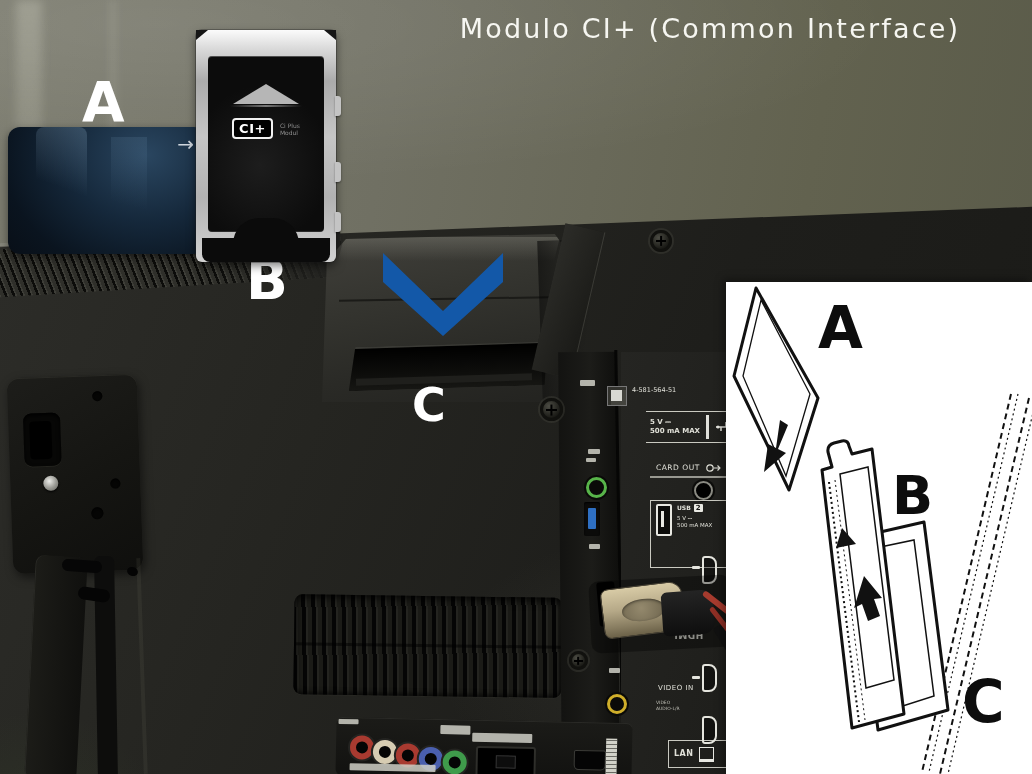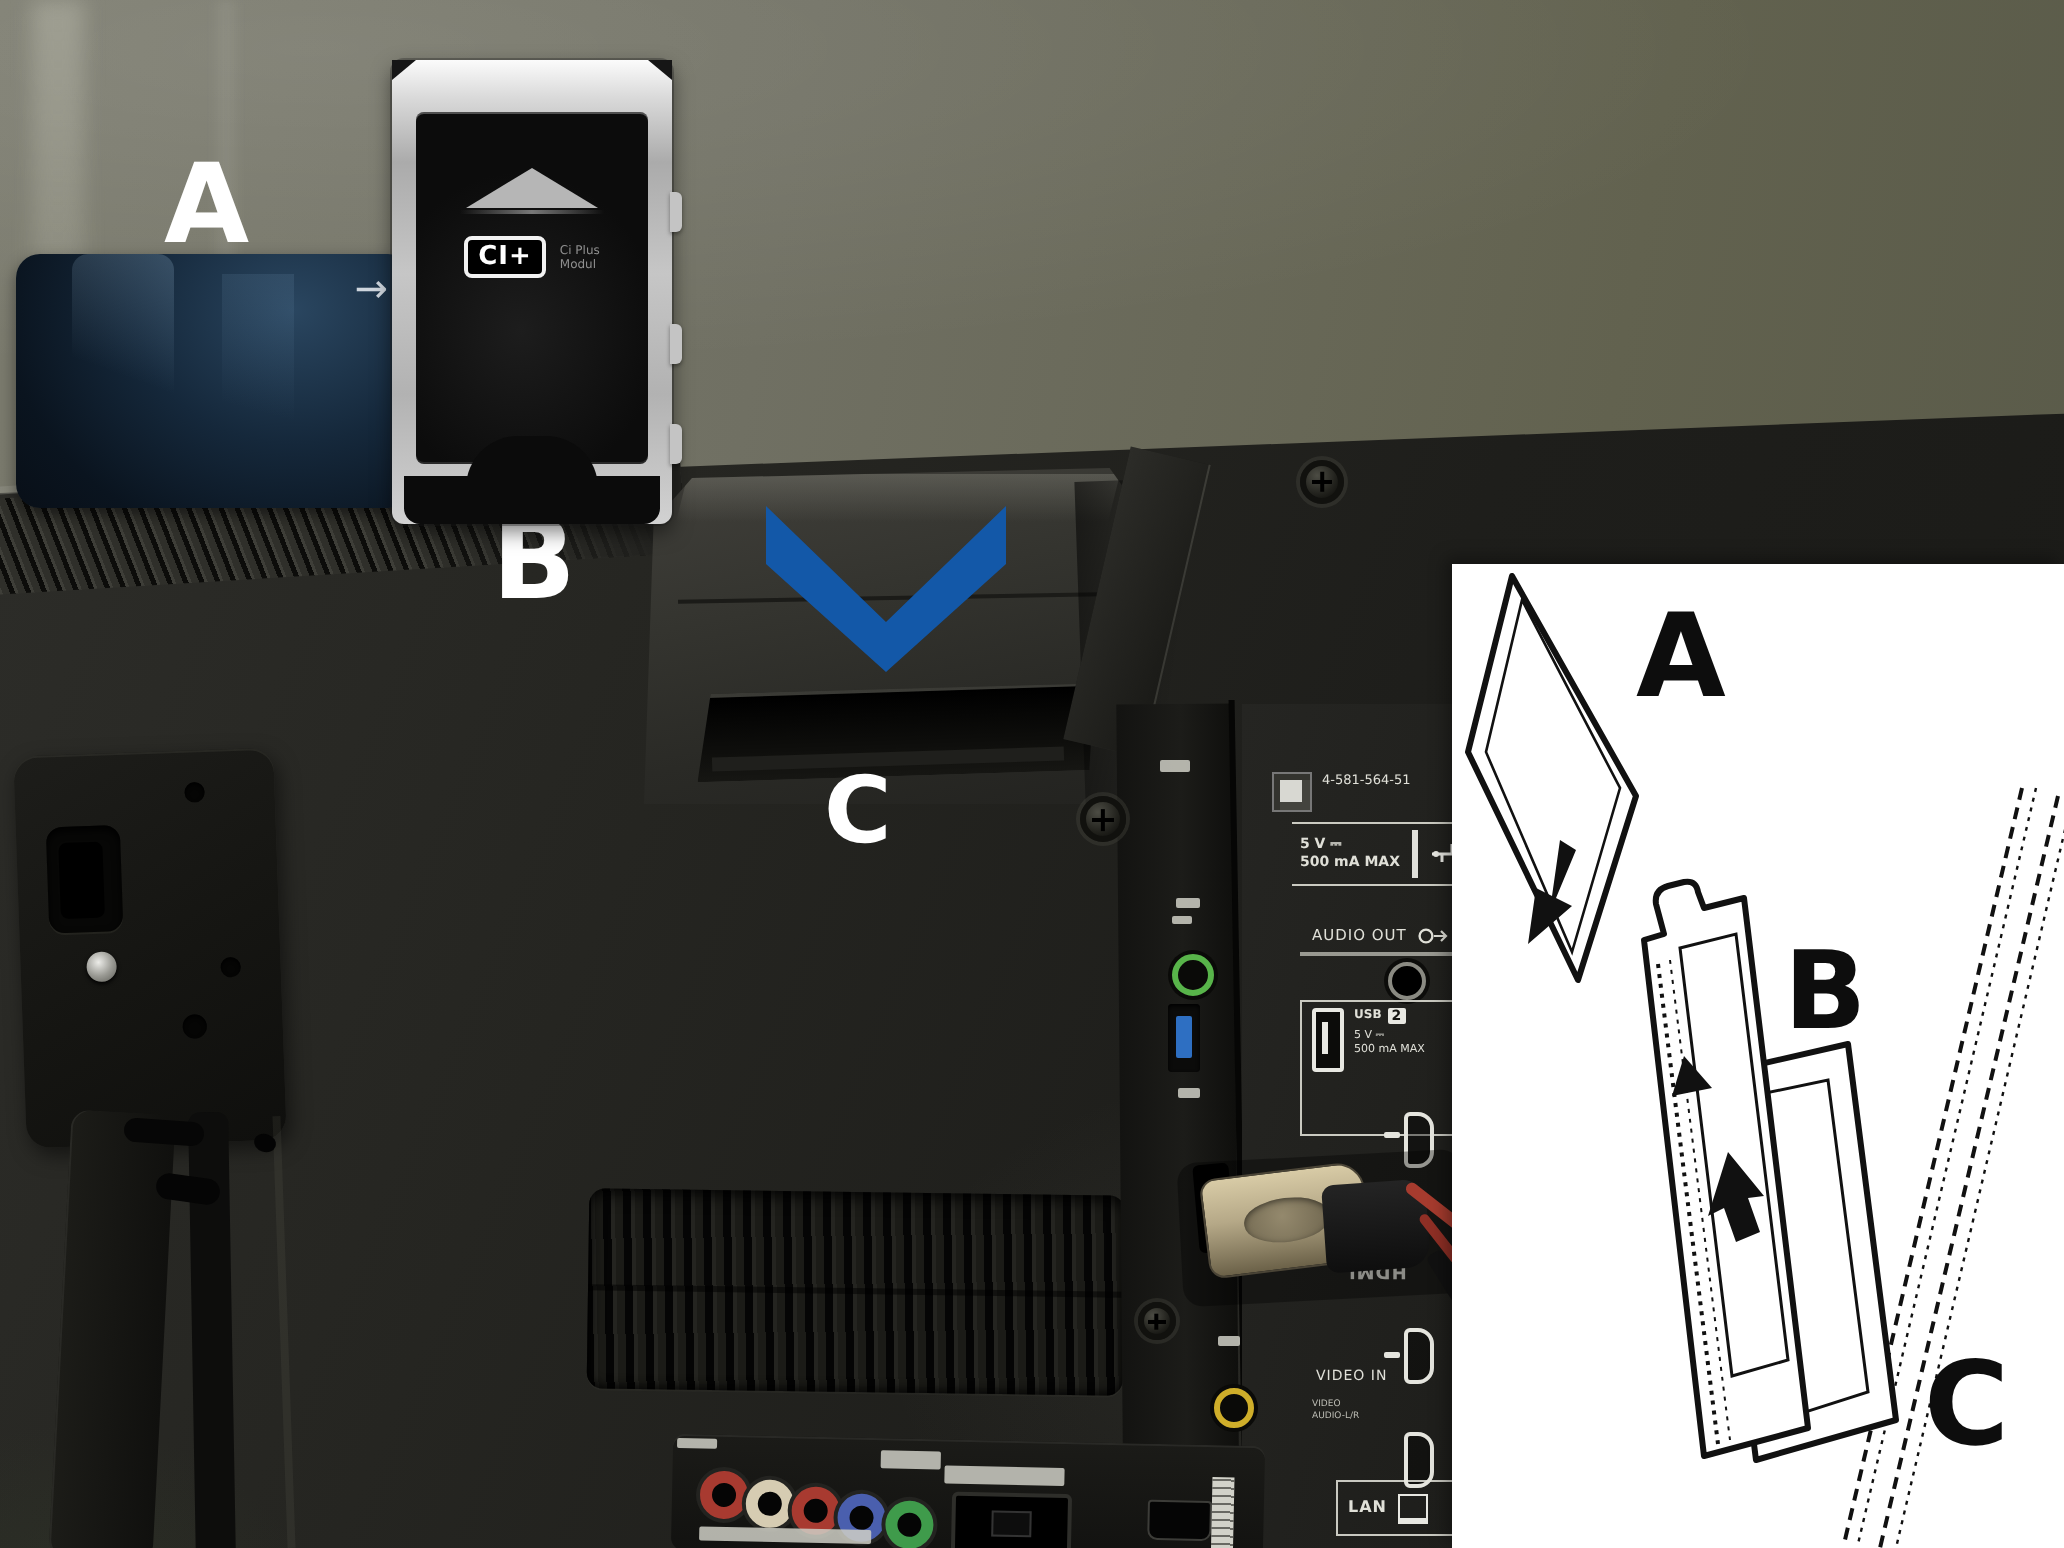--- a/index.html
+++ b/index.html
@@ -237,39 +237,39 @@
   <div class="abs side-green"></div>
   <div class="abs side-usb-slot">
     <div class="abs side-usb-tab"></div>
   </div>
   <div class="abs mini-label" style="left:589px;top:544px;width:11px;height:5px;"></div>
   <div class="abs mini-label" style="left:609px;top:668px;width:11px;height:5px;"></div>
   <div class="abs mini-label" style="left:611px;top:737px;width:12px;height:5px;"></div>
 
   <div class="abs ports-panel"></div>
 
-  <div class="abs" style="left:636px;top:386px;display:flex;gap:5px;align-items:flex-start;">
+  <div class="abs" style="left:607px;top:386px;display:flex;gap:5px;align-items:flex-start;">
     <div class="qr"></div>
     <div class="io-text" style="font-size:6.5px;">4-581-564-51</div>
   </div>
 
   <div class="abs iobox" style="left:646px;top:411px;width:110px;height:30px;border-left:none;border-right:none;display:flex;align-items:center;gap:6px;padding:0 4px;">
     <div class="io-text" style="font-size:7px;font-weight:700;">
       <div>5 V ⎓</div>
       <div>500 mA MAX</div>
     </div>
     <div class="vdiv" style="height:24px;"></div>
     <svg width="22" height="12">
       <path d="M1 6 H21 M11 6 V1 M6 6 L6 10 M16 6 L16 10" stroke="#e8e8e2" stroke-width="1.5" fill="none"></path>
       <circle cx="3" cy="6" r="1.5" fill="#e8e8e2"></circle>
     </svg>
   </div>
 
   <div class="abs" style="left:656px;top:463px;display:flex;align-items:center;gap:5px;">
-    <span class="io-text" style="font-size:7.5px;letter-spacing:.5px;">AUDIO OUT</span>
+    <span class="io-text" style="font-size:7.5px;letter-spacing:.5px;">CARD OUT</span>
     <svg width="16" height="10">
       <circle cx="5" cy="5" r="3.2" fill="none" stroke="#e0e0d8" stroke-width="1.2"></circle>
       <path d="M9 5 H15 M12.5 2.5 L15 5 L12.5 7.5" stroke="#e0e0d8" stroke-width="1.1" fill="none"></path>
     </svg>
   </div>
   <div class="abs" style="left:650px;top:476px;width:76px;height:1.5px;background:rgba(232,232,222,.6);"></div>
   <div class="abs audio-jack"></div>
 
   <div class="abs iobox" style="left:650px;top:500px;width:76px;height:60px;padding:3px 5px;">
     <div style="display:flex;gap:5px;align-items:flex-start;">
@@ -327,20 +327,21 @@
     <div class="rca rca-green" style="left:107px;top:31px;"></div>
     <div class="abs mini-label" style="left:104px;top:6px;width:30px;height:9px;"></div>
     <div class="abs mini-label" style="left:136px;top:13px;width:60px;height:9px;"></div>
     <div class="opt-port"></div>
     <div class="hdmi-b-port"></div>
     <div class="hdmi-b-label"></div>
     <div class="abs mini-label" style="left:14px;top:46px;width:86px;height:7px;"></div>
   </div>
 
   <div class="abs title">
+    <div>Modulo CI+ (Common Interface)</div>
   </div>
 
   <div class="abs photo-label lab-a">A</div>
   <div class="abs photo-label lab-b">B</div>
   <div class="abs photo-label lab-c">C</div>
 
   <div class="abs card-a">
     <div class="abs card-streak"></div>
     <div class="abs card-streak2"></div>
     <div class="abs card-arrow">→</div>

